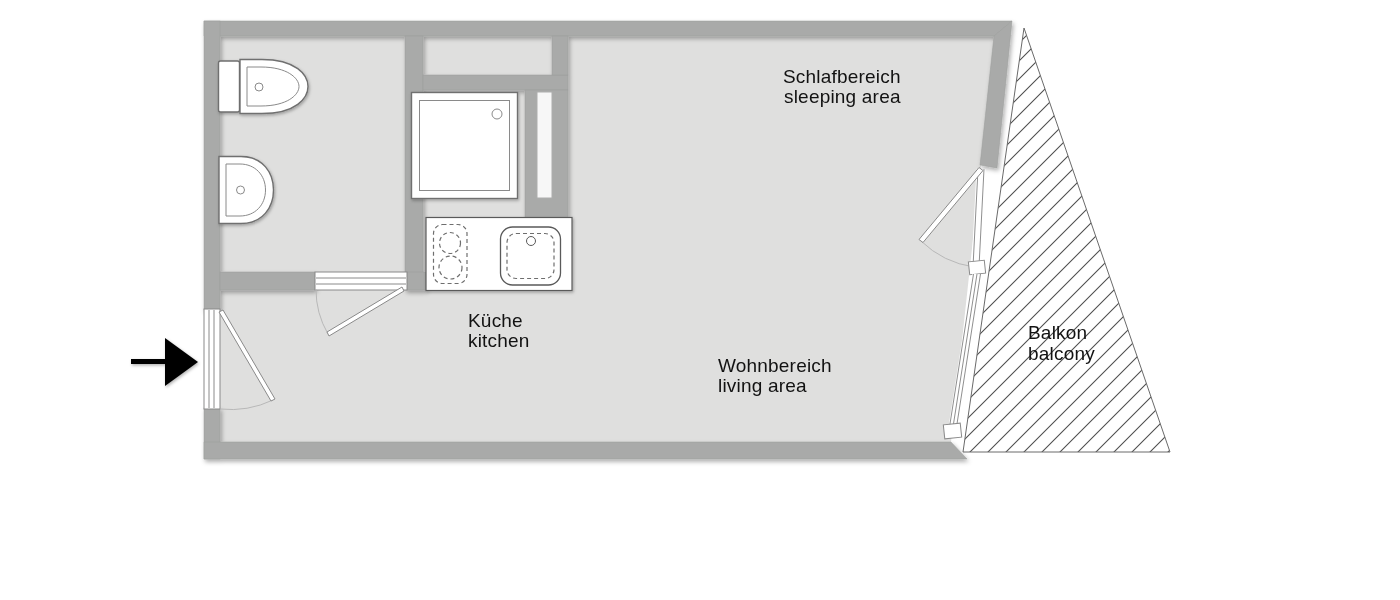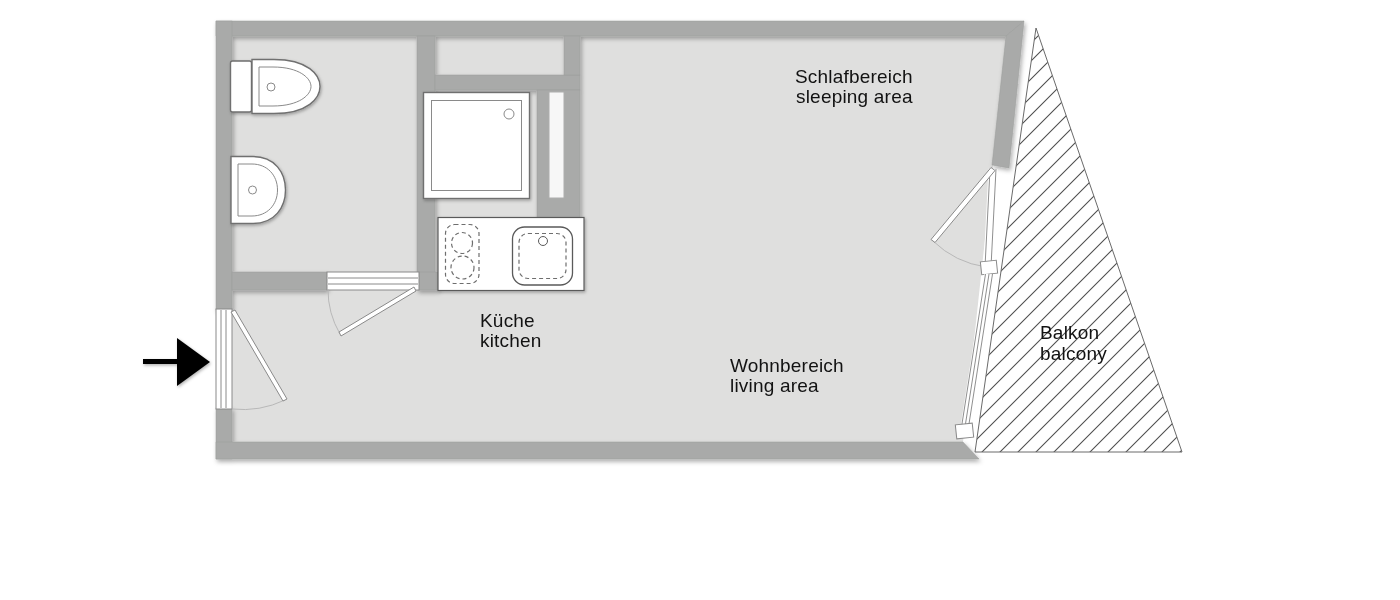--- a/index.html
+++ b/index.html
@@ -1,21 +1,21 @@
 <!DOCTYPE html>
 <html style="--wall: #a9aaa9; --floor: #dfdfde; --fixture_outline: #6f6f6f; --hatch: #4f4f4f; --text: #121212; --arrow: #000000; --background: #ffffff;"><head>
 <meta charset="utf-8">
 <style>
   :root{
     --wall:#a9aaa9; --floor:#dfdfde; --fixture_outline:#6f6f6f;
     --hatch:#4f4f4f; --text:#121212; --arrow:#000000; --background:#ffffff;
   }
   html,body{margin:0;padding:0;background:var(--background);}
   .stage{position:relative;width:1240px;height:600px;background:var(--background);overflow:hidden;
-         font-family:"Liberation Sans",sans-serif;padding-left:12px;}
+         font-family:"Liberation Sans",sans-serif;}
   svg{display:block}
   .wall{fill:var(--wall);stroke:#9b9c9b;stroke-width:.5}
   .floor{fill:var(--floor)}
   .fix{fill:#ffffff;stroke:var(--fixture_outline);stroke-width:1.4}
   .fixthin{fill:none;stroke:#8a8a8a;stroke-width:1}
   .dash{fill:none;stroke:#6e6e6e;stroke-width:1.2;stroke-dasharray:4 3}
   .leaf{fill:#ffffff;stroke:#8a8a8a;stroke-width:1}
   .arc{fill:none;stroke:#b8b8b8;stroke-width:1}
   .sill{fill:#ffffff;stroke:#8a8a8a;stroke-width:1}
   .sline{stroke:#8a8a8a;stroke-width:1}

